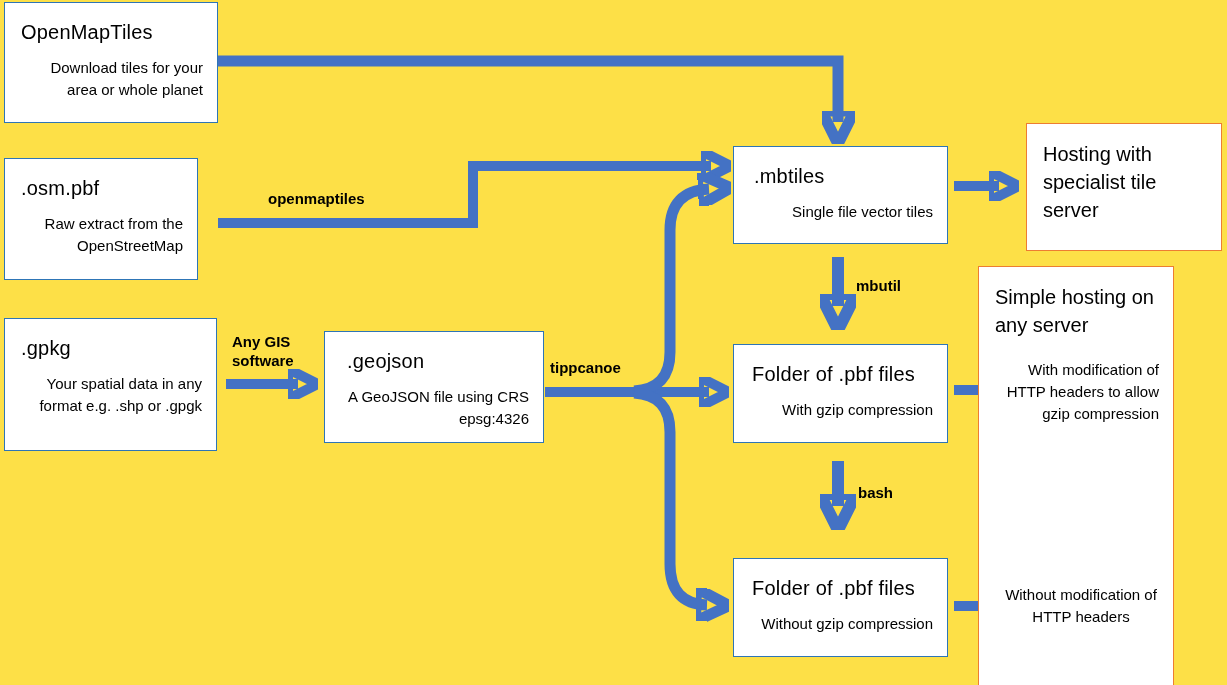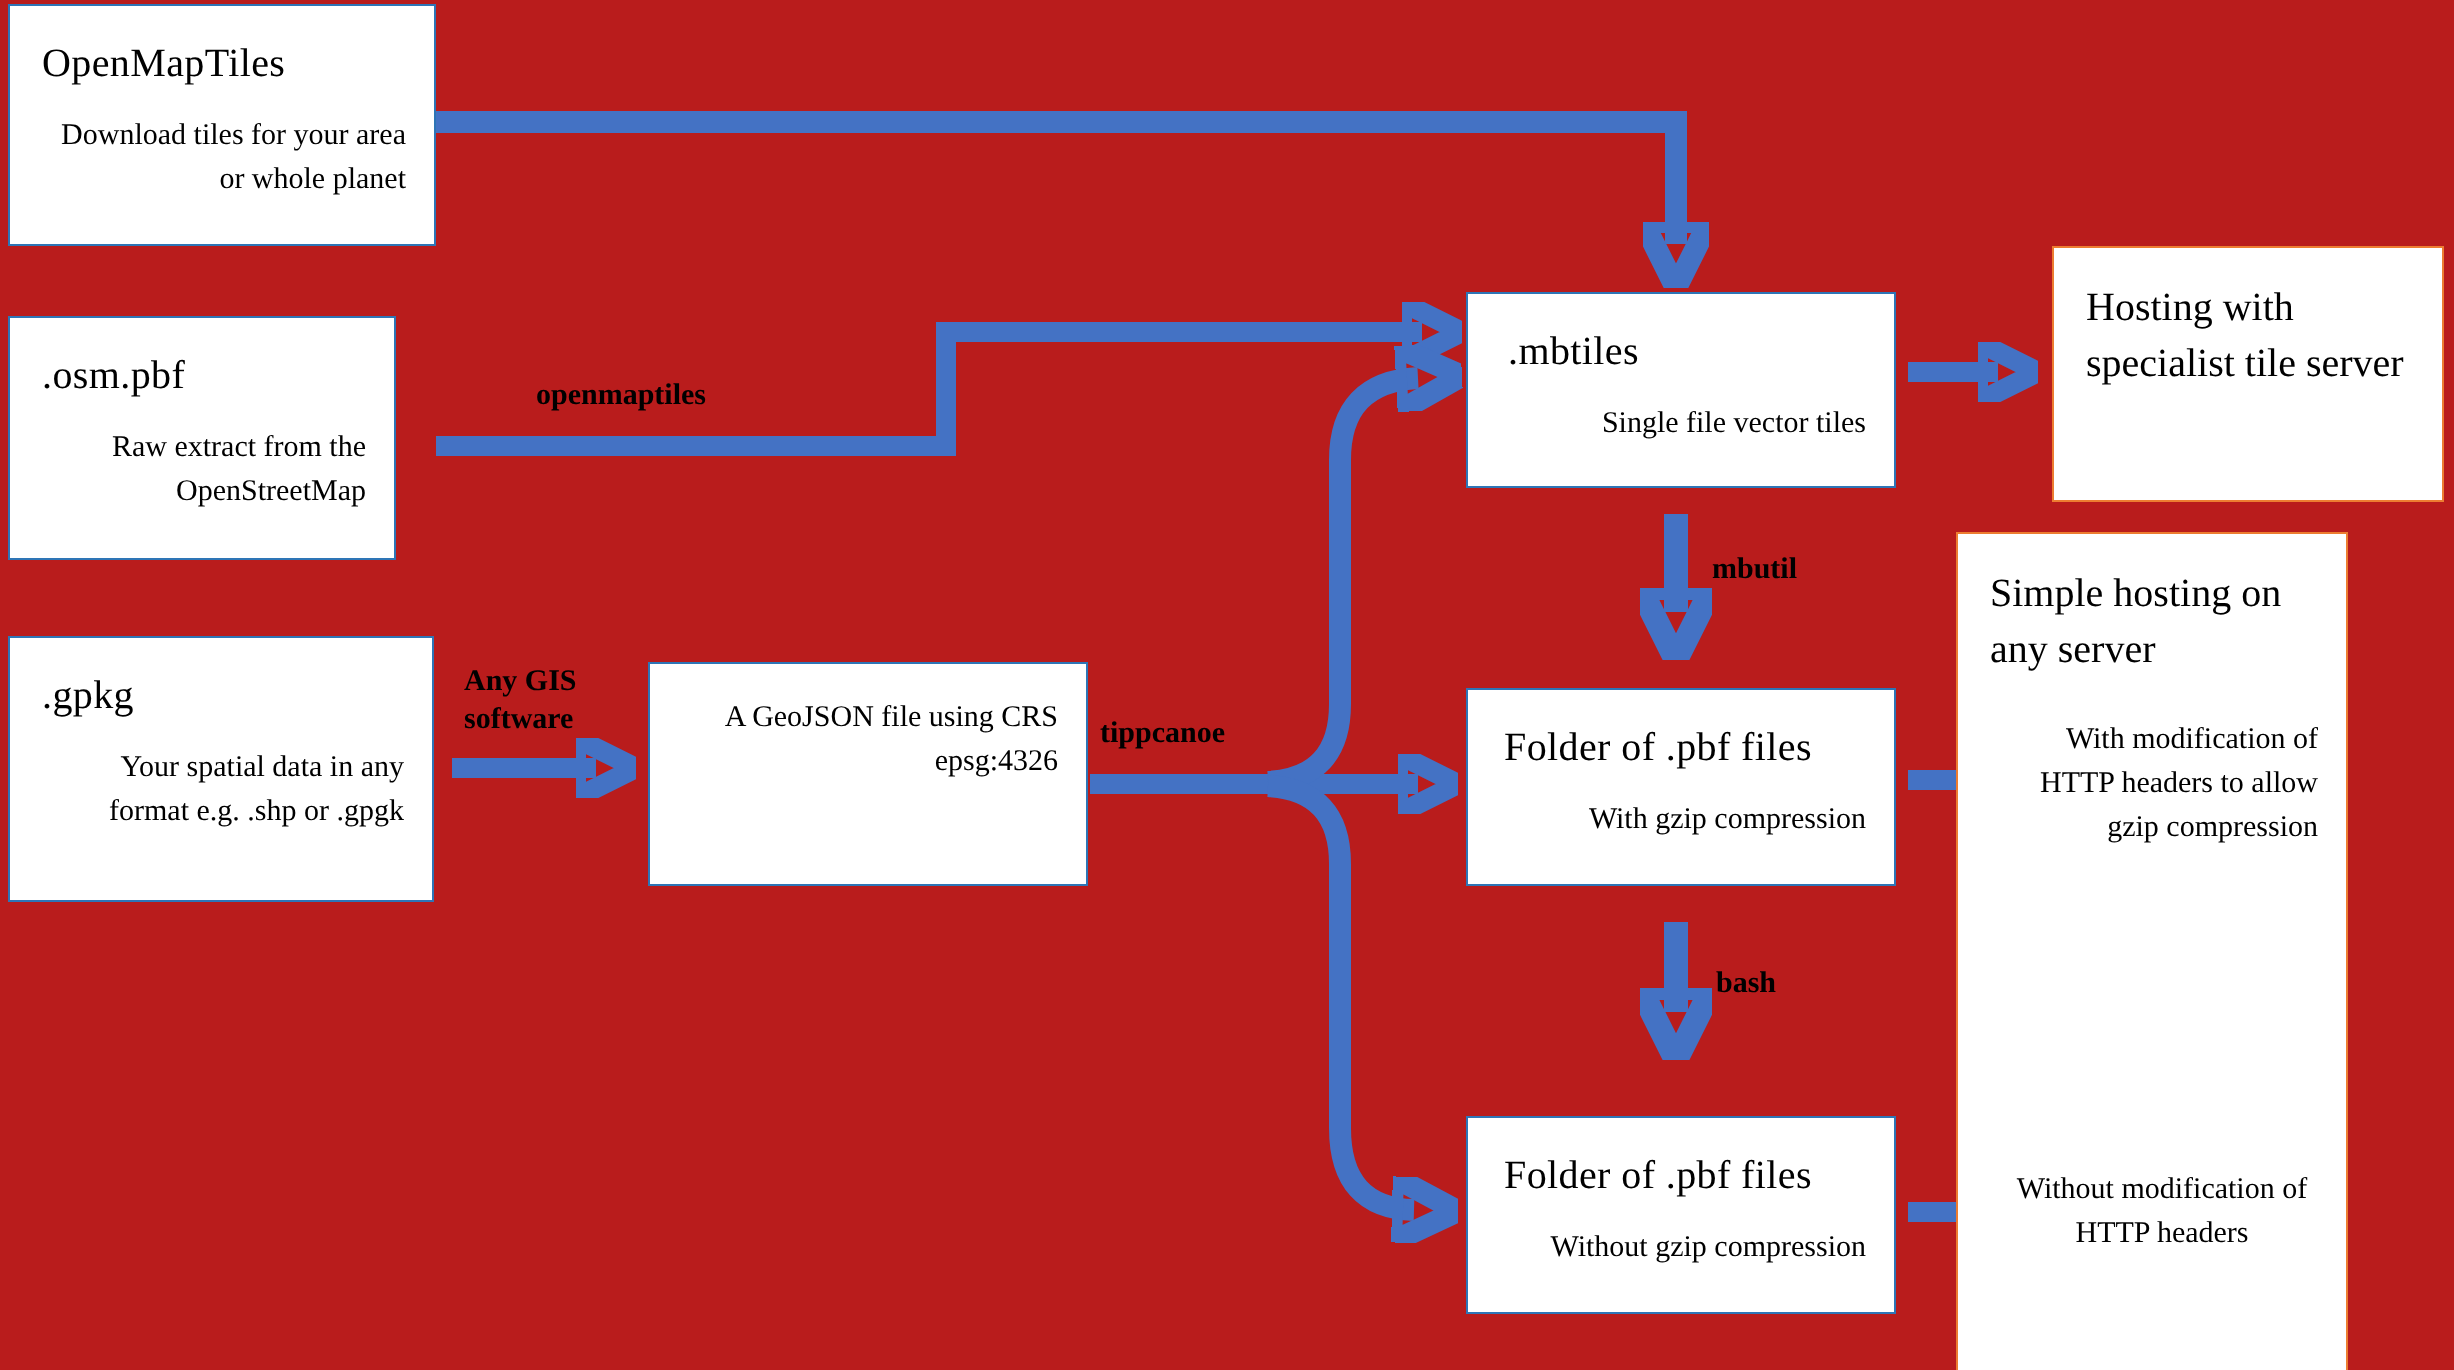--- a/index.html
+++ b/index.html
@@ -1,20 +1,20 @@
 <!DOCTYPE html>
 <html><head>
 <meta charset="utf-8">
 <style>
   html,body{margin:0;padding:0;background:#ffffff;}
   #canvas{
     position:relative;
     width:1227px;height:685px;
-    background:#b91c1c;
-    font-family:Liberation Serif, serif;
+    background:#fde047;
+    font-family:Liberation Sans, sans-serif;
     color:#000;
     overflow:hidden;
   }
   .box{
     position:absolute;
     background:#ffffff;
     box-sizing:border-box;
     padding:16px 14px 10px 16px;
   }
   .box.blue{border:1px solid #2e75b6;}
@@ -92,20 +92,21 @@
     <div class="title">.osm.pbf</div>
     <div class="body">Raw extract from the OpenStreetMap</div>
   </div>
 
   <div class="box blue" style="left:4px;top:318px;width:213px;height:133px">
     <div class="title">.gpkg</div>
     <div class="body">Your spatial data in any format e.g. .shp or .gpgk</div>
   </div>
 
   <div class="box blue" style="left:324px;top:331px;width:220px;height:112px;padding-left:22px">
+    <div class="title">.geojson</div>
     <div class="body">A GeoJSON file using CRS epsg:4326</div>
   </div>
 
   <div class="box blue" style="left:733px;top:146px;width:215px;height:98px;padding-left:20px">
     <div class="title">.mbtiles</div>
     <div class="body">Single file vector tiles</div>
   </div>
 
   <div class="box blue" style="left:733px;top:344px;width:215px;height:99px;padding-left:18px">
     <div class="title">Folder of .pbf files</div>

